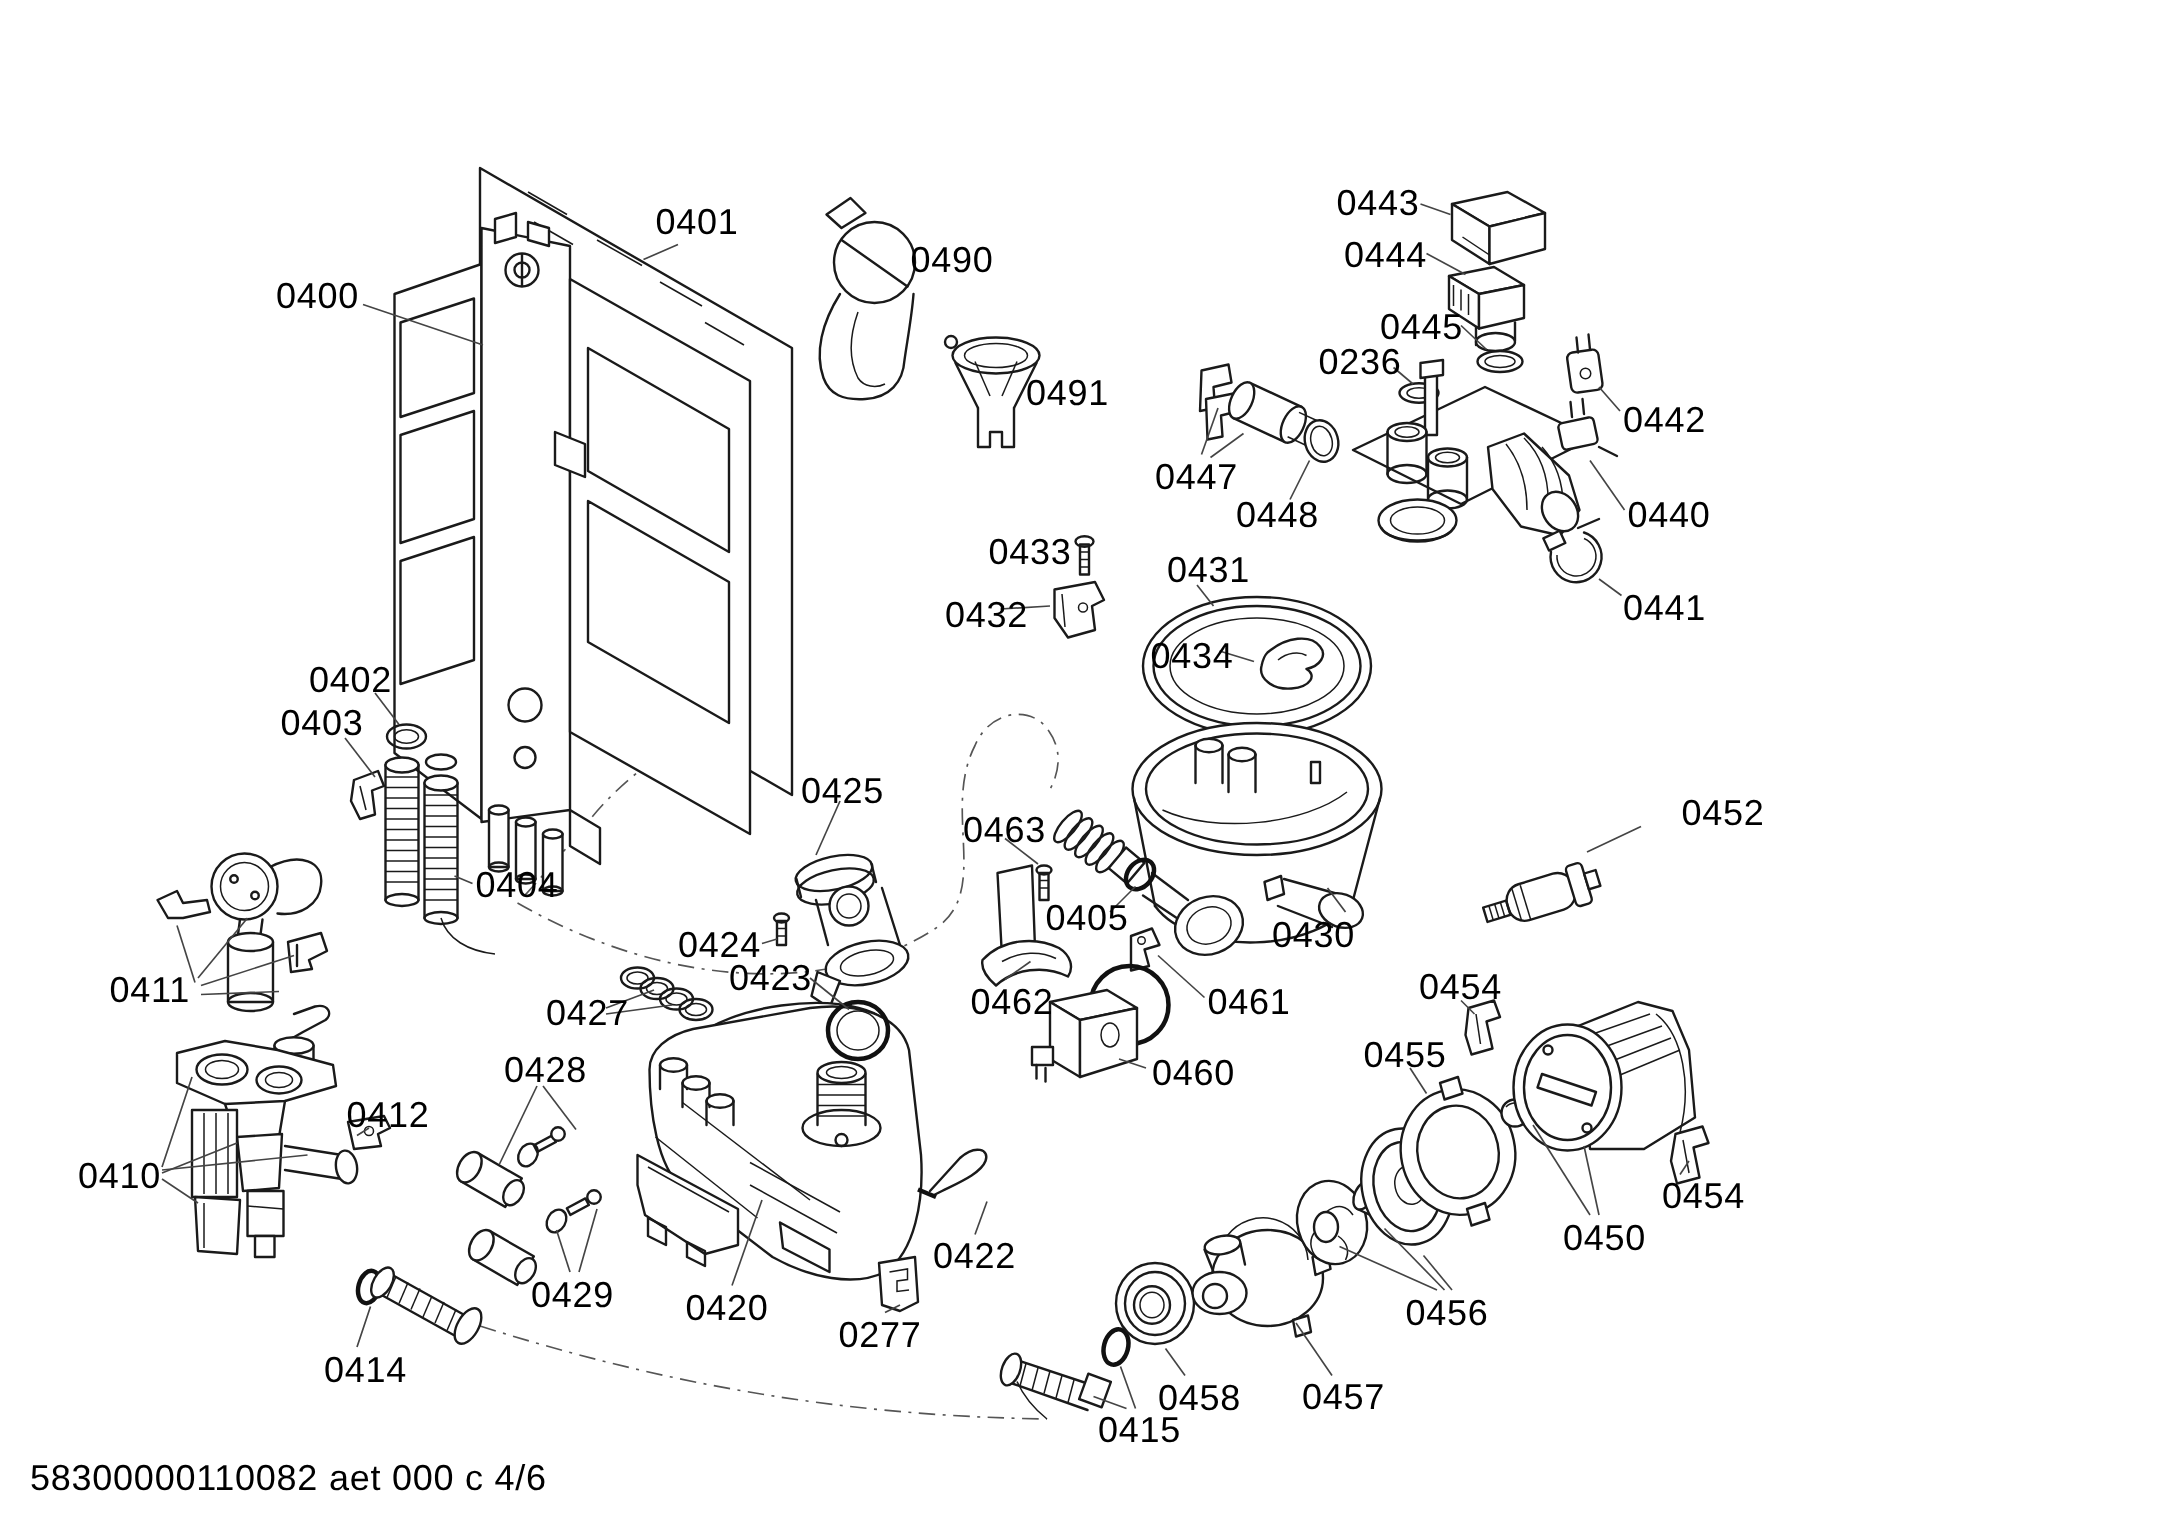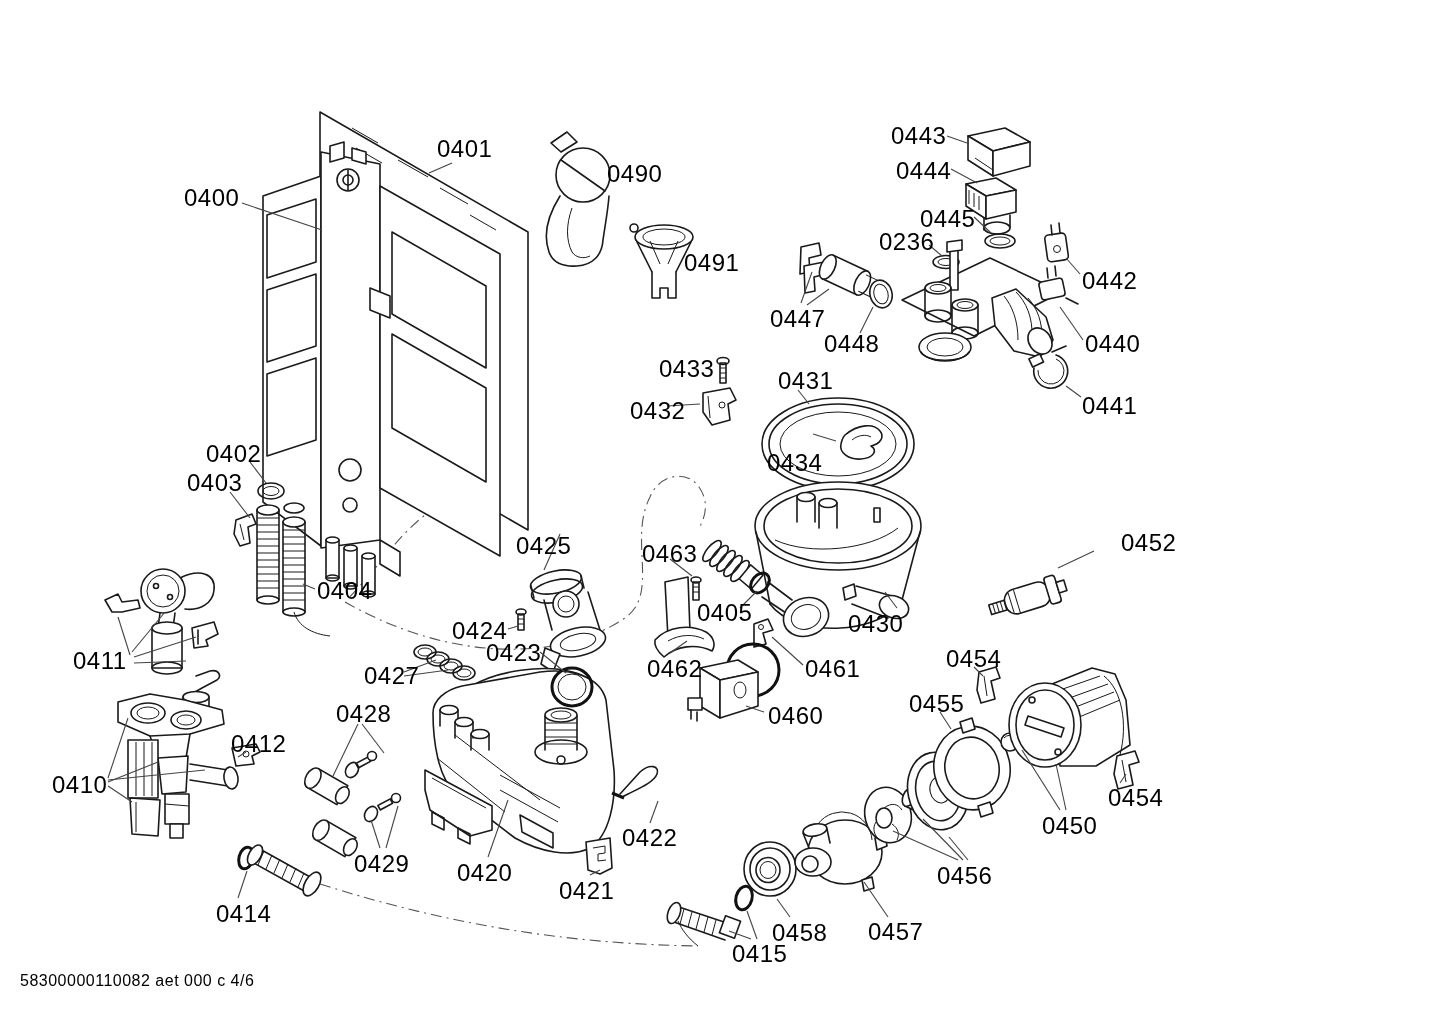--- a/index.html
+++ b/index.html
@@ -7,21 +7,21 @@
          font-family:"Liberation Sans",sans-serif;}
   svg{position:absolute;left:0;top:0;}
   .s{stroke:#1a1a1a;stroke-width:1.6;fill:none;stroke-linejoin:round;stroke-linecap:round;}
   .sw{stroke:#1a1a1a;stroke-width:1.6;fill:#ffffff;stroke-linejoin:round;stroke-linecap:round;}
   .thin{stroke:#1a1a1a;stroke-width:1;fill:none;}
   .bold{stroke:#111;stroke-width:3;fill:none;}
   .leader{stroke:#444;stroke-width:1.1;fill:none;}
   .dash{stroke:#555;stroke-width:1.1;fill:none;stroke-dasharray:11 5 2 5;}
   .part-label{position:absolute;font-size:24px;line-height:1.05;color:#000;white-space:nowrap;
               letter-spacing:0.5px;}
-  .footer{position:absolute;left:20px;top:972px;font-size:16px;color:#000;letter-spacing:0.5px;}
+  .footer{position:absolute;left:20px;top:972px;font-size:24px;color:#000;letter-spacing:0.5px;}
 </style>
 </head>
 <body>
 
 <div class="stage">
 <svg width="1442" height="1019" viewBox="0 0 1442 1019">
 
   <g>
     <path class="dash" d="M 345,602 C 450,662 560,662 625,618 C 660,593 628,540 650,497 C 660,473 688,470 699,487 C 709,501 706,516 699,528"></path>
     <path class="dash" d="M 520,468 C 470,480 422,510 392,548 C 374,570 360,586 347,600"></path>
@@ -625,33 +625,33 @@
       <div class="part-label" style="left: 206px; top: 441px;">0402</div>
       <div class="part-label" style="left: 187px; top: 470px;">0403</div>
       <div class="part-label" style="left: 317px; top: 578px;">0404</div>
       <div class="part-label" style="left: 697px; top: 600px;">0405</div>
       <div class="part-label" style="left: 52px; top: 772px;">0410</div>
       <div class="part-label" style="left: 73px; top: 648px;">0411</div>
       <div class="part-label" style="left: 231px; top: 731px;">0412</div>
       <div class="part-label" style="left: 216px; top: 901px;">0414</div>
       <div class="part-label" style="left: 732px; top: 941px;">0415</div>
       <div class="part-label" style="left: 457px; top: 860px;">0420</div>
-      <div class="part-label" style="left: 559px; top: 878px;">0421</div>
+      <div class="part-label" style="left: 559px; top: 878px;">0277</div>
       <div class="part-label" style="left: 622px; top: 825px;">0422</div>
       <div class="part-label" style="left: 486px; top: 640px;">0423</div>
       <div class="part-label" style="left: 452px; top: 618px;">0424</div>
-      <div class="part-label" style="left: 516px; top: 515px; margin-top: 18px;">0425</div>
+      <div class="part-label" style="left: 534px; top: 515px;">0425</div>
       <div class="part-label" style="left: 364px; top: 663px;">0427</div>
       <div class="part-label" style="left: 336px; top: 701px;">0428</div>
       <div class="part-label" style="left: 354px; top: 851px;">0429</div>
       <div class="part-label" style="left: 848px; top: 611px;">0430</div>
       <div class="part-label" style="left: 767px; top: 368px; margin-left: 11px;">0431</div>
       <div class="part-label" style="left: 630px; top: 398px;">0432</div>
       <div class="part-label" style="left: 659px; top: 356px;">0433</div>
-      <div class="part-label" style="left: 767px; top: 450px;">0434</div>
+      <div class="part-label" style="left: 767px; top: 425px;">0434</div>
       <div class="part-label" style="left: 1085px; top: 331px;">0440</div>
       <div class="part-label" style="left: 1082px; top: 393px;">0441</div>
       <div class="part-label" style="left: 1082px; top: 268px;">0442</div>
       <div class="part-label" style="left: 891px; top: 123px;">0443</div>
       <div class="part-label" style="left: 896px; top: 158px;">0444</div>
       <div class="part-label" style="left: 920px; top: 206px;">0445</div>
       <div class="part-label" style="left: 879px; top: 229px;">0236</div>
       <div class="part-label" style="left: 770px; top: 306px;">0447</div>
       <div class="part-label" style="left: 824px; top: 331px;">0448</div>
       <div class="part-label" style="left: 1042px; top: 813px;">0450</div>

